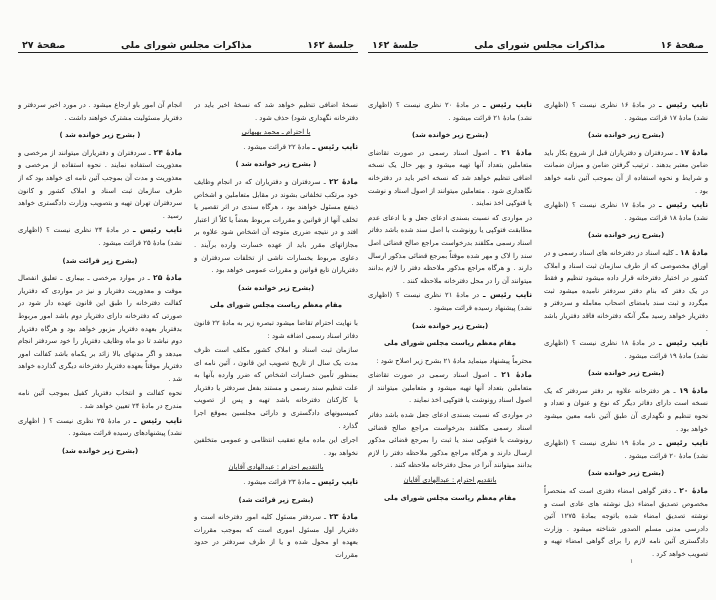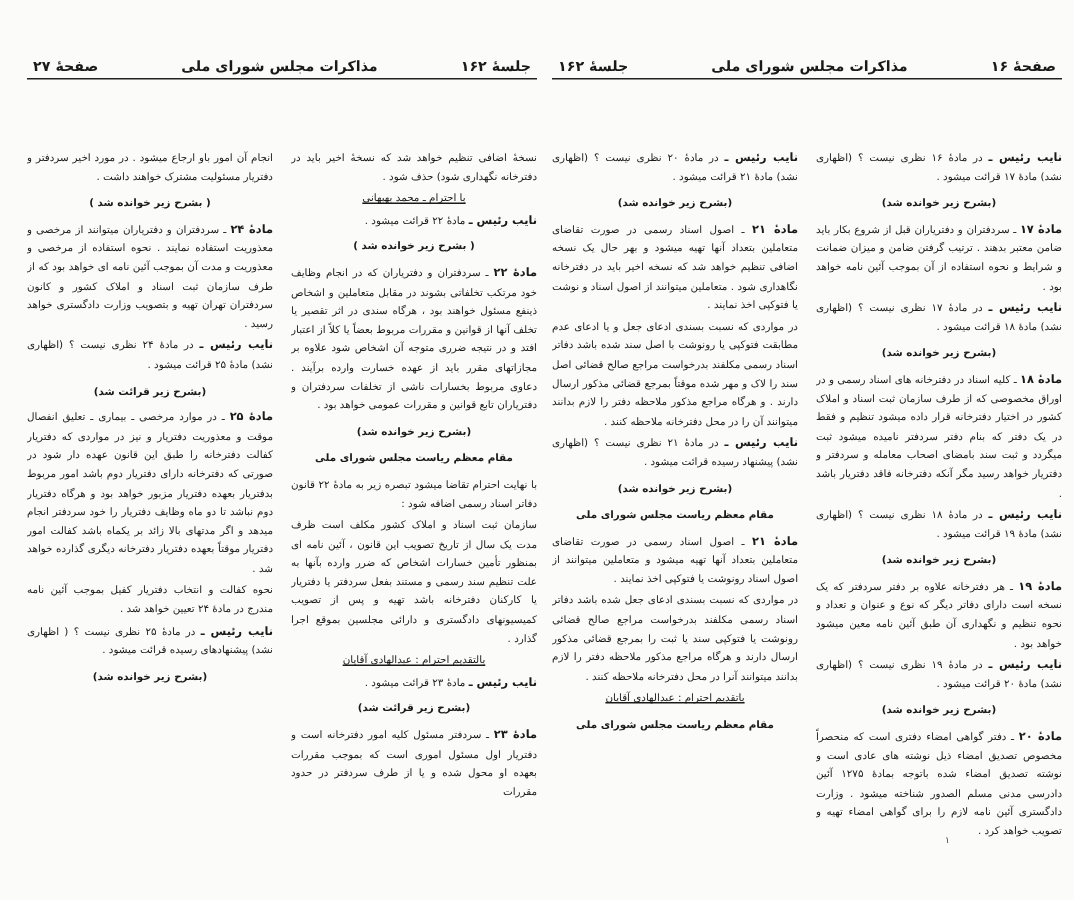--- a/index.html
+++ b/index.html
@@ -49,20 +49,21 @@
       <div class="col">
           <p class=""><span>نسخهٔ اضافی تنظیم خواهد شد که نسخهٔ اخیر باید در دفترخانه نگهداری شود) حذف شود .</span></p>
           <p class="sig"><span>با احترام ـ محمد بهبهانی</span></p>
           <p class=""><span class="b">نایب رئیس ـ</span><span> مادهٔ ۲۲ قرائت میشود .</span></p>
           <p class="center"><span>( بشرح زیر خوانده شد )</span></p>
           <p class=""><span class="b">مادهٔ ۲۲</span><span> ـ سردفتران و دفتریاران که در انجام وظایف خود مرتکب تخلفاتی بشوند در مقابل متعاملین و اشخاص ذینفع مسئول خواهند بود ، هرگاه سندی در اثر تقصیر یا تخلف آنها از قوانین و مقررات مربوط بعضاً یا کلاً از اعتبار افتد و در نتیجه ضرری متوجه آن اشخاص شود علاوه بر مجازاتهای مقرر باید از عهده خسارت وارده برآیند . دعاوی مربوط بخسارات ناشی از تخلفات سردفتران و دفتریاران تابع قوانین و مقررات عمومی خواهد بود .</span></p>
           <p class="center"><span>(بشرح زیر خوانده شد)</span></p>
           <p class="center"><span>مقام معظم ریاست مجلس شورای ملی</span></p>
           <p class=""><span>با نهایت احترام تقاضا میشود تبصره زیر به مادهٔ ۲۲ قانون دفاتر اسناد رسمی اضافه شود :</span></p>
           <p class=""><span>سازمان ثبت اسناد و املاک کشور مکلف است ظرف مدت یک سال از تاریخ تصویب این قانون ، آئین نامه ای بمنظور تأمین خسارات اشخاص که ضرر وارده بآنها به علت تنظیم سند رسمی و مستند بفعل سردفتر یا دفتریار یا کارکنان دفترخانه باشد تهیه و پس از تصویب کمیسیونهای دادگستری و دارائی مجلسین بموقع اجرا گذارد .</span></p>
+          <p class=""><span>اجرای این ماده مانع تعقیب انتظامی و عمومی متخلفین نخواهد بود .</span></p>
           <p class="sig"><span>بالتقدیم احترام : عبدالهادی آقایان</span></p>
           <p class=""><span class="b">نایب رئیس ـ</span><span> مادهٔ ۲۳ قرائت میشود .</span></p>
           <p class="center"><span>(بشرح زیر قرائت شد)</span></p>
           <p class=""><span class="b">مادهٔ ۲۳</span><span> ـ سردفتر مسئول کلیه امور دفترخانه است و دفتریار اول مسئول اموری است که بموجب مقررات بعهده او محول شده و یا از طرف سردفتر در حدود مقررات</span></p>
         </div>
       <div class="col">
           <p class=""><span>انجام آن امور باو ارجاع میشود . در مورد اخیر سردفتر و دفتریار مسئولیت مشترک خواهند داشت .</span></p>
           <p class="center"><span>( بشرح زیر خوانده شد )</span></p>
           <p class=""><span class="b">مادهٔ ۲۴</span><span> ـ سردفتران و دفتریاران میتوانند از مرخصی و معذوریت استفاده نمایند . نحوه استفاده از مرخصی و معذوریت و مدت آن بموجب آئین نامه ای خواهد بود که از طرف سازمان ثبت اسناد و املاک کشور و کانون سردفتران تهران تهیه و بتصویب وزارت دادگستری خواهد رسید .</span></p>
           <p class=""><span class="b">نایب رئیس ـ</span><span> در مادهٔ ۲۴ نظری نیست ؟ (اظهاری نشد) مادهٔ ۲۵ قرائت میشود .</span></p>
@@ -97,20 +98,21 @@
           <p class=""><span class="b">مادهٔ ۲۰</span><span> ـ دفتر گواهی امضاء دفتری است که منحصراً مخصوص تصدیق امضاء ذیل نوشته های عادی است و نوشته تصدیق امضاء شده باتوجه بمادهٔ ۱۲۷۵ آئین دادرسی مدنی مسلم الصدور شناخته میشود . وزارت دادگستری آئین نامه لازم را برای گواهی امضاء تهیه و تصویب خواهد کرد .</span></p>
         </div>
       <div class="col">
           <p class=""><span class="b">نایب رئیس ـ</span><span> در مادهٔ ۲۰ نظری نیست ؟ (اظهاری نشد) مادهٔ ۲۱ قرائت میشود .</span></p>
           <p class="center"><span>(بشرح زیر خوانده شد)</span></p>
           <p class=""><span class="b">مادهٔ ۲۱</span><span> ـ اصول اسناد رسمی در صورت تقاضای متعاملین بتعداد آنها تهیه میشود و بهر حال یک نسخه اضافی تنظیم خواهد شد که نسخه اخیر باید در دفترخانه نگاهداری شود . متعاملین میتوانند از اصول اسناد و نوشت یا فتوکپی اخذ نمایند .</span></p>
           <p class=""><span>در مواردی که نسبت بسندی ادعای جعل و یا ادعای عدم مطابقت فتوکپی یا رونوشت با اصل سند شده باشد دفاتر اسناد رسمی مکلفند بدرخواست مراجع صالح قضائی اصل سند را لاک و مهر شده موقتاً بمرجع قضائی مذکور ارسال دارند . و هرگاه مراجع مذکور ملاحظه دفتر را لازم بدانند میتوانند آن را در محل دفترخانه ملاحظه کنند .</span></p>
           <p class=""><span class="b">نایب رئیس ـ</span><span> در مادهٔ ۲۱ نظری نیست ؟ (اظهاری نشد) پیشنهاد رسیده قرائت میشود .</span></p>
           <p class="center"><span>(بشرح زیر خوانده شد)</span></p>
           <p class="center"><span>مقام معظم ریاست مجلس شورای ملی</span></p>
+          <p class=""><span>محترماً پیشنهاد مینماید مادهٔ ۲۱ بشرح زیر اصلاح شود :</span></p>
           <p class=""><span class="b">مادهٔ ۲۱</span><span> ـ اصول اسناد رسمی در صورت تقاضای متعاملین بتعداد آنها تهیه میشود و متعاملین میتوانند از اصول اسناد رونوشت یا فتوکپی اخذ نمایند .</span></p>
           <p class=""><span>در مواردی که نسبت بسندی ادعای جعل شده باشد دفاتر اسناد رسمی مکلفند بدرخواست مراجع صالح قضائی رونوشت یا فتوکپی سند یا ثبت را بمرجع قضائی مذکور ارسال دارند و هرگاه مراجع مذکور ملاحظه دفتر را لازم بدانند میتوانند آنرا در محل دفترخانه ملاحظه کنند .</span></p>
           <p class="sig"><span>باتقدیم احترام : عبدالهادی آقایان</span></p>
           <p class="center"><span>مقام معظم ریاست مجلس شورای ملی</span></p>
         </div>
     </div>
   </div>
 
   <span class="pagenum">۱</span>
 </div>

